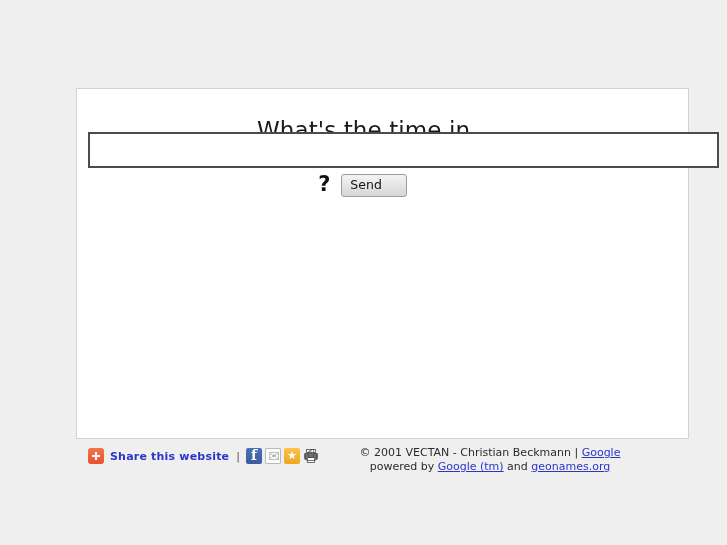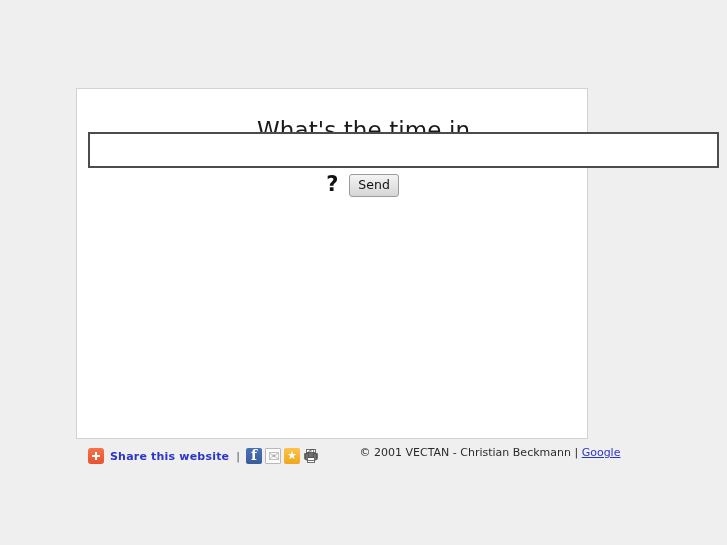--- a/index.html
+++ b/index.html
@@ -13,21 +13,21 @@
     font-family: "DejaVu Sans", "Liberation Sans", sans-serif;
     overflow: hidden;
     position: relative;
   }
 
   
   #panel {
     position: absolute;
     left: 76px;
     top: 88px;
-    width: 512px;
+    width: 613px;
     height: 351px;
     background: #ffffff;
     border: 1px solid #d2d2d2;
     box-sizing: border-box;
   }
 
   #page-title {
     position: absolute;
     left: 0;
     top: 14px;
@@ -74,21 +74,21 @@
     font-weight: bold;
     color: #111;
     line-height: 1;
     position: relative;
     top: -1px;
   }
   #send-button {
     font-family: "DejaVu Sans", "Liberation Sans", sans-serif;
     font-size: 12.5px;
     color: #111;
-    padding: 3px 8px 4px 8px;
+    padding: 3px 24px 4px 8px;
     background: linear-gradient(#f4f4f4 0%, #e3e3e3 55%, #d6d6d6 100%);
     border: 1px solid #9c9c9c;
     border-radius: 3px;
     line-height: 1.15;
     cursor: pointer;
   }
 
   
   #footer {
     position: absolute;
@@ -292,15 +292,16 @@
     <span class="share-icon icon-star"></span>
     <span class="share-icon icon-print">
       <span class="printer-shape"></span>
       <span class="printer-top"></span>
       <span class="printer-out"></span>
     </span>
   </div>
 
   <div id="credits">
     <div class="credit-line"><span>© 2001 VECTAN - Christian Beckmann | </span><span class="footer-link">Google</span></div>
+    <div class="credit-line"><span>powered by </span><span class="footer-link">Google (tm)</span><span> and </span><span class="footer-link">geonames.org</span></div>
   </div>
 
 </div>
 
 </body></html>

